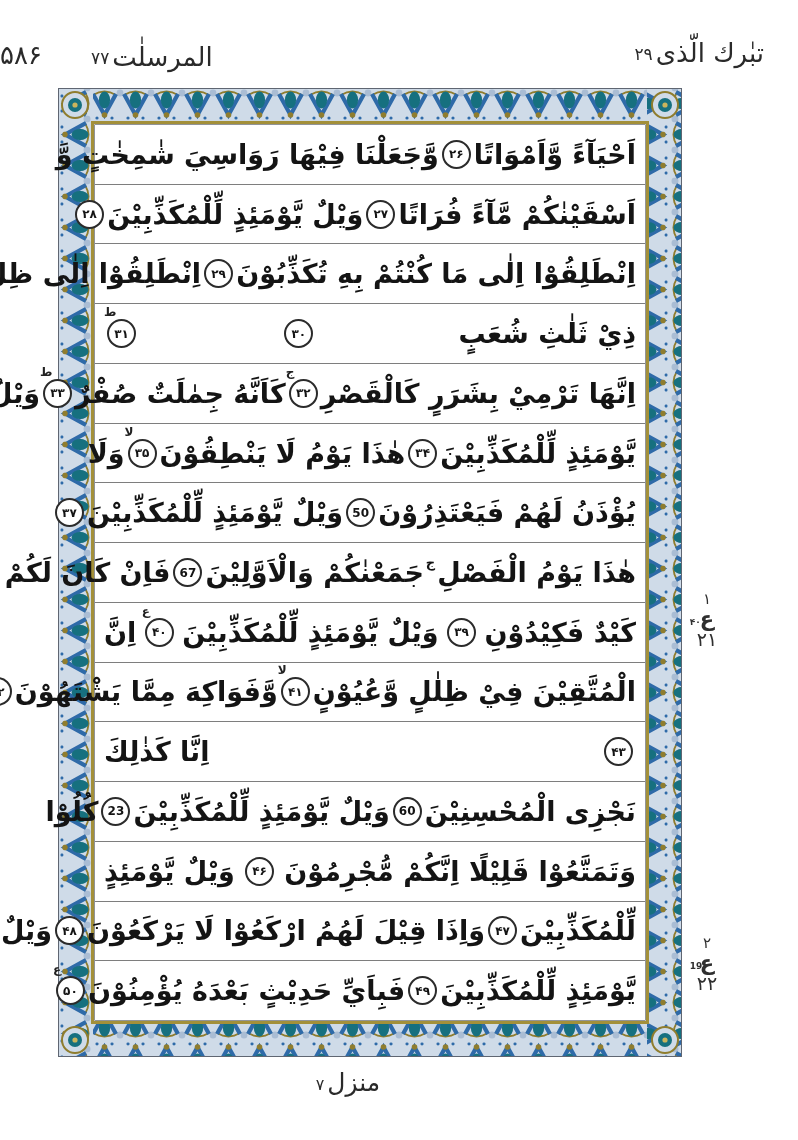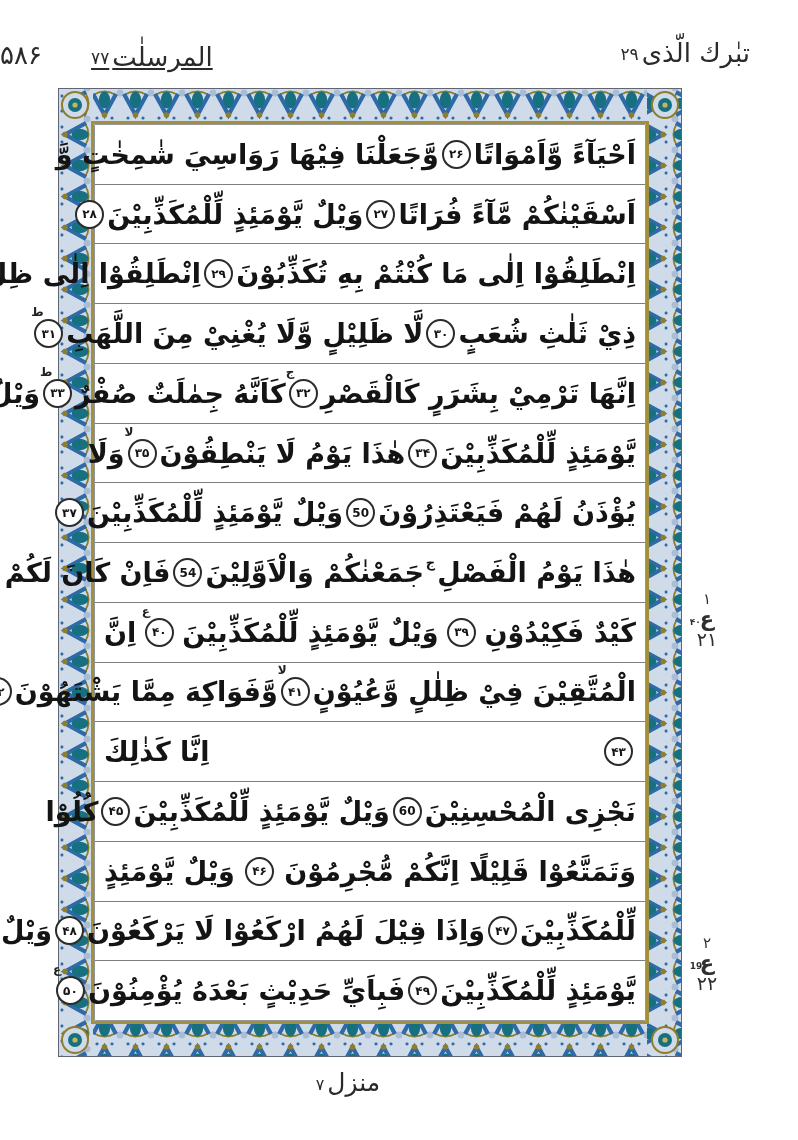--- a/index.html
+++ b/index.html
@@ -3,23 +3,23 @@
 <meta charset="utf-8">
 <style>
   html,body{margin:0;padding:0;}
   body{
     width:798px;height:1140px;position:relative;background:#ffffff;
     font-family:"DejaVu Sans",sans-serif;overflow:hidden;color:#1b1b1b;
   }
   
   .page-header{position:absolute;left:0;top:0;width:798px;height:88px;}
   .hdr{position:absolute;direction:rtl;color:#2a2a2a;white-space:nowrap;}
-  .hdr-juz{right:48px;top:38px;font-size:26px;}
+  .hdr-juz{right:34px;top:38px;font-size:26px;}
   .hdr-page{left:0;right:10px;top:40px;text-align:left;font-size:26px;letter-spacing:2px;}
-  .hdr-surah{left:88px;top:42px;font-size:26px;text-decoration:underline;}
+  .hdr-surah{left:88px;top:42px;font-size:26px;}
   .hdr small{font-size:17px;vertical-align:2px;margin:0 3px;}
   
   .page-frame{position:absolute;left:58px;top:88px;width:624px;height:969px;}
   .page-frame svg{position:absolute;left:0;top:0;}
   
   .text-area{
     position:absolute;left:37px;top:37px;width:550px;height:895px;
     display:flex;flex-direction:column;background:#ffffff;
   }
   .quran-line{
@@ -133,21 +133,20 @@
         <span class="ayah-marker">۲۸</span>
       </div>
       <div class="quran-line">
         <span class="ayah-text">اِنْطَلِقُوْا اِلٰى مَا كُنْتُمْ بِهِ تُكَذِّبُوْنَ</span>
         <span class="ayah-marker">۲۹</span>
         <span class="ayah-text">اِنْطَلِقُوْا اِلٰى ظِلٍّ</span>
       </div>
       <div class="quran-line">
         <span class="ayah-text">ذِيْ ثَلٰثِ شُعَبٍ</span>
         <span class="ayah-marker">۳۰</span>
-        <span class="ayah-text">لَّا ظَلِيْلٍ وَّلَا يُغْنِيْ مِنَ اللَّهَبِ</span>
         <span class="ayah-marker">۳۱<span class="stop-sign">ط</span></span>
       </div>
       <div class="quran-line">
         <span class="ayah-text">اِنَّهَا تَرْمِيْ بِشَرَرٍ كَالْقَصْرِ</span>
         <span class="ayah-marker">۳۲<span class="stop-sign">ج</span></span>
         <span class="ayah-text">كَاَنَّهُ جِمٰلَتٌ صُفْرٌ</span>
         <span class="ayah-marker">۳۳<span class="stop-sign">ط</span></span>
         <span class="ayah-text">وَيْلٌ</span>
       </div>
       <div class="quran-line">
@@ -160,21 +159,21 @@
       <div class="quran-line">
         <span class="ayah-text">يُؤْذَنُ لَهُمْ فَيَعْتَذِرُوْنَ</span>
         <span class="ayah-marker">50</span>
         <span class="ayah-text">وَيْلٌ يَّوْمَئِذٍ لِّلْمُكَذِّبِيْنَ</span>
         <span class="ayah-marker">۳۷</span>
       </div>
       <div class="quran-line">
         <span class="ayah-text">هٰذَا يَوْمُ الْفَصْلِ</span>
         <span class="pause-mark">ج</span>
         <span class="ayah-text">جَمَعْنٰكُمْ وَالْاَوَّلِيْنَ</span>
-        <span class="ayah-marker">54</span>
+        <span class="ayah-marker">67</span>
         <span class="ayah-text">فَاِنْ كَانَ لَكُمْ</span>
       </div>
       <div class="quran-line">
         <span class="ayah-text">كَيْدٌ فَكِيْدُوْنِ</span>
         <span class="ayah-marker">۳۹</span>
         <span class="ayah-text">وَيْلٌ يَّوْمَئِذٍ لِّلْمُكَذِّبِيْنَ</span>
         <span class="ayah-marker">۴۰<span class="stop-sign">ع</span></span>
         <span class="ayah-text">اِنَّ</span>
       </div>
       <div class="quran-line">
@@ -184,21 +183,21 @@
         <span class="ayah-marker">۴۲</span>
       </div>
       <div class="quran-line">
         <span class="ayah-marker">۴۳</span>
         <span class="ayah-text">اِنَّا كَذٰلِكَ</span>
       </div>
       <div class="quran-line">
         <span class="ayah-text">نَجْزِى الْمُحْسِنِيْنَ</span>
         <span class="ayah-marker">60</span>
         <span class="ayah-text">وَيْلٌ يَّوْمَئِذٍ لِّلْمُكَذِّبِيْنَ</span>
-        <span class="ayah-marker">۴۵</span>
+        <span class="ayah-marker">23</span>
         <span class="ayah-text">كُلُوْا</span>
       </div>
       <div class="quran-line">
         <span class="ayah-text">وَتَمَتَّعُوْا قَلِيْلًا اِنَّكُمْ مُّجْرِمُوْنَ</span>
         <span class="ayah-marker">۴۶</span>
         <span class="ayah-text">وَيْلٌ يَّوْمَئِذٍ</span>
       </div>
       <div class="quran-line">
         <span class="ayah-text">لِّلْمُكَذِّبِيْنَ</span>
         <span class="ayah-marker">۴۷</span>

